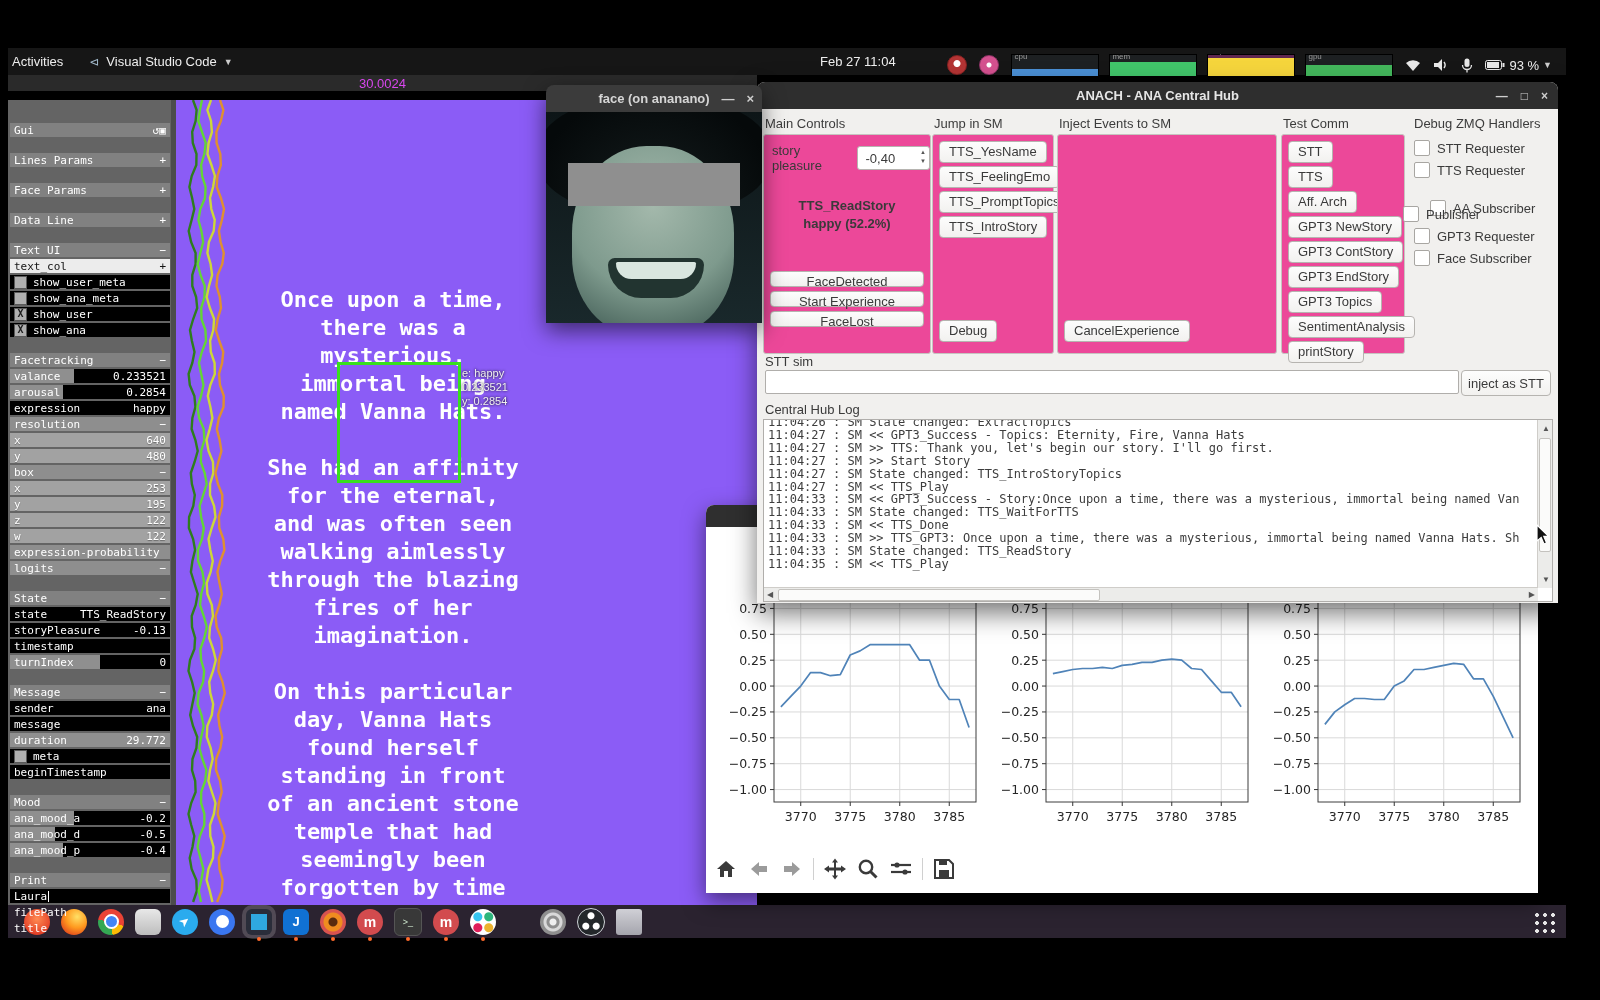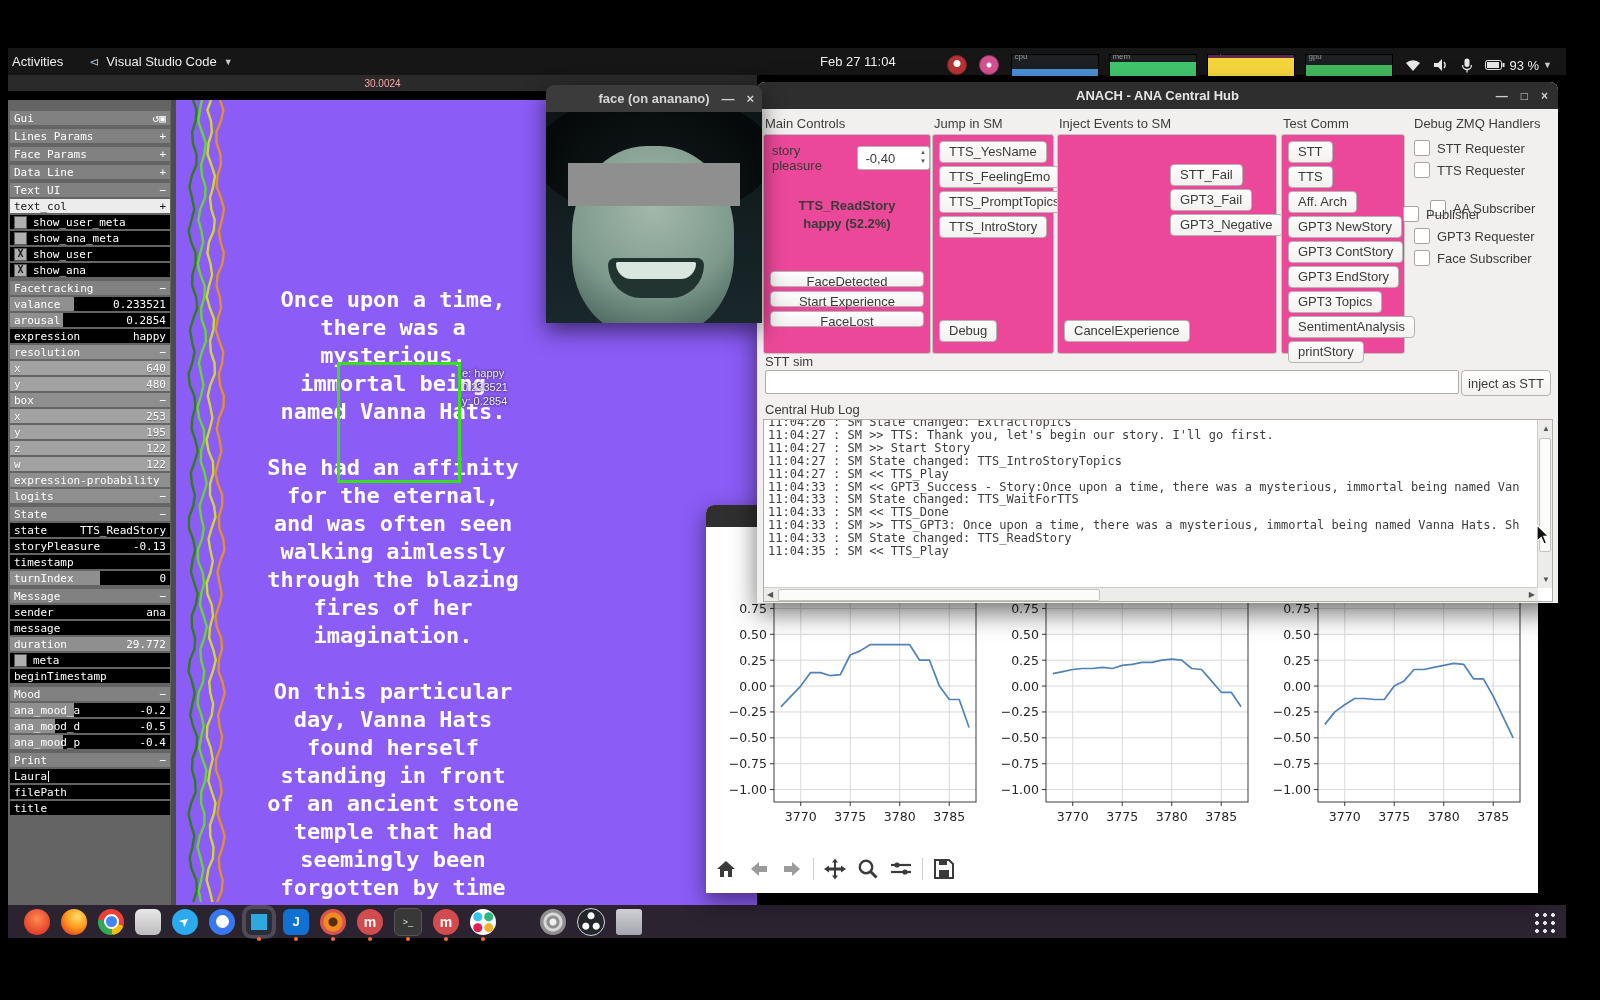--- a/index.html
+++ b/index.html
@@ -18,29 +18,29 @@
   .obs-tray{background:radial-gradient(circle at 50% 42%,#fff 0 3px,#b33434 4px 100%);border:1px solid #822;}
   .pink-tray{background:radial-gradient(circle at 50% 50%,#fff 0 2px,#d4518f 3px 100%);border:1px solid #93356a;}
   .mon{position:relative;width:86px;height:21px;background:#1d2022;border:1px solid #000;}
   .mon .lvl{position:absolute;left:0;right:0;bottom:0;}
   .mon .mlabel{position:absolute;left:2px;top:-2px;font-size:8px;color:#9a9a9a;line-height:8px;}
   .mon .netcap{position:absolute;left:0;right:0;height:3px;background:#5e2750;}
   .tray-svg{display:block;}
   .battery{display:flex;align-items:center;gap:4px;font-size:13px;color:#eee;}
   
   .fpsbar{position:absolute;left:8px;top:75px;width:749px;height:16px;background:#2a2a2a;
-          display:flex;align-items:center;justify-content:center;color:#fca5a5;font-size:10px;}
+          display:flex;align-items:center;justify-content:center;color:#d946ef;font-size:13px;}
   
   .panel{position:absolute;left:8px;top:100px;width:168px;height:805px;background:#646464;padding-top:7px;box-sizing:border-box;}
   .panel::after{content:"";position:absolute;right:0;top:0;bottom:0;width:5px;background:#4c4c4c;}
   .pr{position:relative;height:14px;margin:0 6px 2px 2px;font-family:"DejaVu Sans Mono",monospace;
       font-size:11px;color:#fff;display:flex;align-items:center;justify-content:space-between;
       padding:0 4px;white-space:nowrap;overflow:hidden;}
   .pr span{position:relative;z-index:2;}
-  .pr-h{background:#818181;margin-top:4px;}
+  .pr-h{background:#818181;margin-top:16px;}
   .pr-sh{background:#8e8e8e;}
   .pr-f{background:#000;}
   .pr-s{background:#a2a2a2;text-shadow:0 1px 1px rgba(0,0,0,.35);}
   .pr-combo{background:#ececec;color:#141414;}
   .fill{position:absolute;left:0;top:0;bottom:0;background:#8f8f8f;z-index:1;}
   .pr-c{background:#000;justify-content:flex-start;gap:6px;}
   .cbx{width:11px;height:11px;background:#b0b0b0;border:1px solid #5a5a5a;color:#1c1c1c;
        font-size:10px;line-height:10px;text-align:center;font-weight:bold;flex:0 0 auto;}
   .cursor-bar{display:inline-block;width:1px;height:11px;background:#fff;vertical-align:middle;margin-left:1px;}
   
@@ -489,25 +489,20 @@
           <span class="qbtn">TTS_FeelingEmo</span>
           <span class="qbtn">TTS_PromptTopics</span>
           <span class="qbtn">TTS_IntroStory</span>
         </div>
       <div class="bottom-btn">
           <span class="qbtn">Debug</span>
         </div>
     </div>
 
     <div class="gframe" style="left:300px;width:218px;">
-      <div class="stack" style="left:112px;top:29px;" id="inject-col2">
-          <span class="qbtn">STT_Fail</span>
-          <span class="qbtn">GPT3_Fail</span>
-          <span class="qbtn">GPT3_Negative</span>
-        </div>
       <div class="bottom-btn">
           <span class="qbtn">CancelExperience</span>
         </div>
     </div>
 
     <div class="gframe" style="left:524px;width:122px;">
       <div class="stack" id="test-buttons">
           <span class="qbtn">STT</span>
           <span class="qbtn">TTS</span>
           <span class="qbtn">Aff. Arch</span>
@@ -548,20 +543,21 @@
       </div>
 
     <span class="sttlabel">STT sim</span>
     <input class="sttinput" value="" style="">
     <span class="sttbtn">inject as STT</span>
 
     <span class="loglabel">Central Hub Log</span>
     <div class="logbox">
       <div class="loglines" id="loglines">
           <div>11:04:26 : SM State changed: ExtractTopics</div>
+          <div>11:04:27 : SM &lt;&lt; GPT3_Success - Topics: Eternity, Fire, Vanna Hats</div>
           <div>11:04:27 : SM &gt;&gt; TTS: Thank you, let's begin our story. I'll go first.</div>
           <div>11:04:27 : SM &gt;&gt; Start Story</div>
           <div>11:04:27 : SM State changed: TTS_IntroStoryTopics</div>
           <div>11:04:27 : SM &lt;&lt; TTS_Play</div>
           <div>11:04:33 : SM &lt;&lt; GPT3_Success - Story:Once upon a time, there was a mysterious, immortal being named Van</div>
           <div>11:04:33 : SM State changed: TTS_WaitForTTS</div>
           <div>11:04:33 : SM &lt;&lt; TTS_Done</div>
           <div>11:04:33 : SM &gt;&gt; TTS_GPT3: Once upon a time, there was a mysterious, immortal being named Vanna Hats. Sh</div>
           <div>11:04:33 : SM State changed: TTS_ReadStory</div>
           <div>11:04:35 : SM &lt;&lt; TTS_Play</div>

